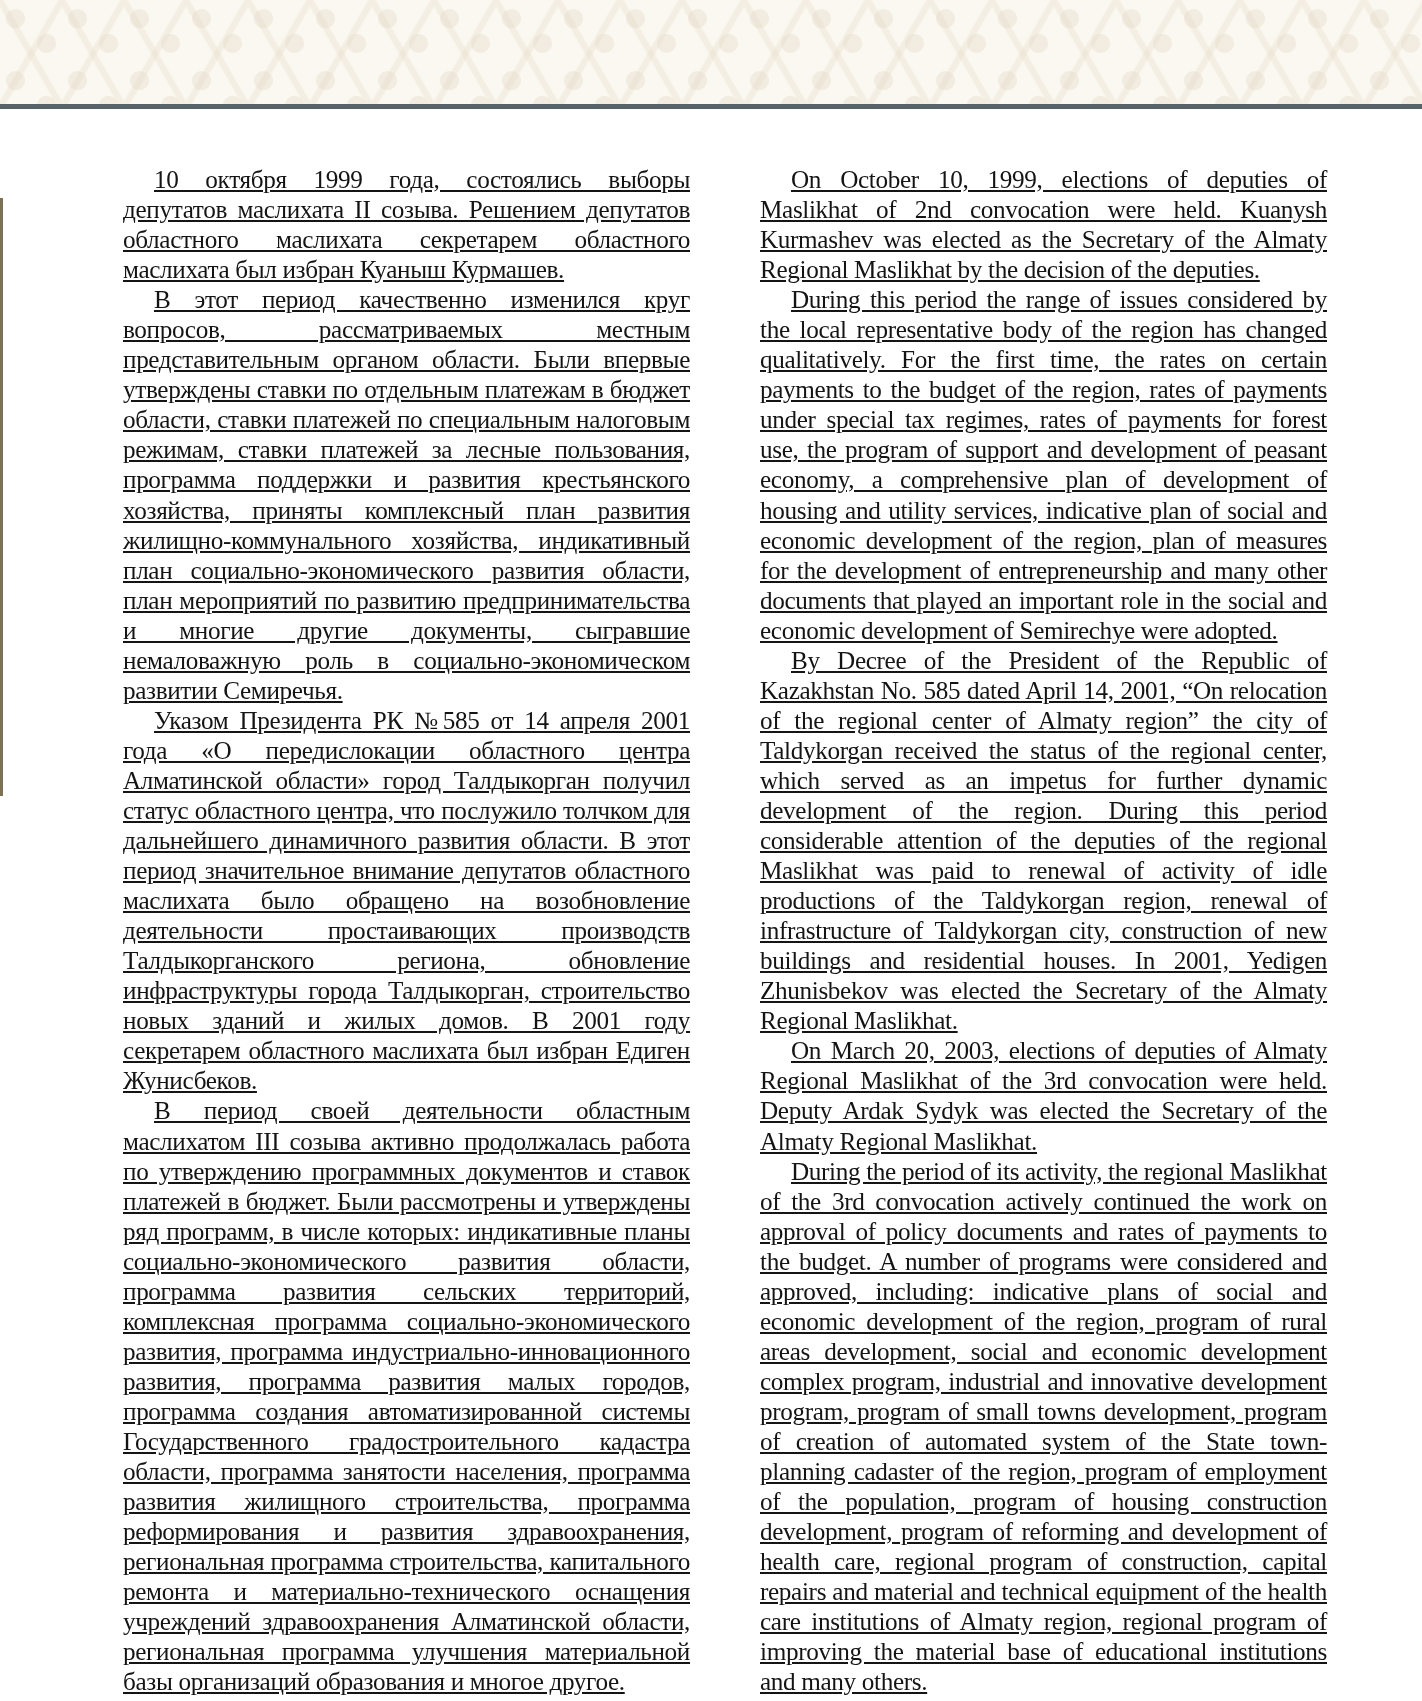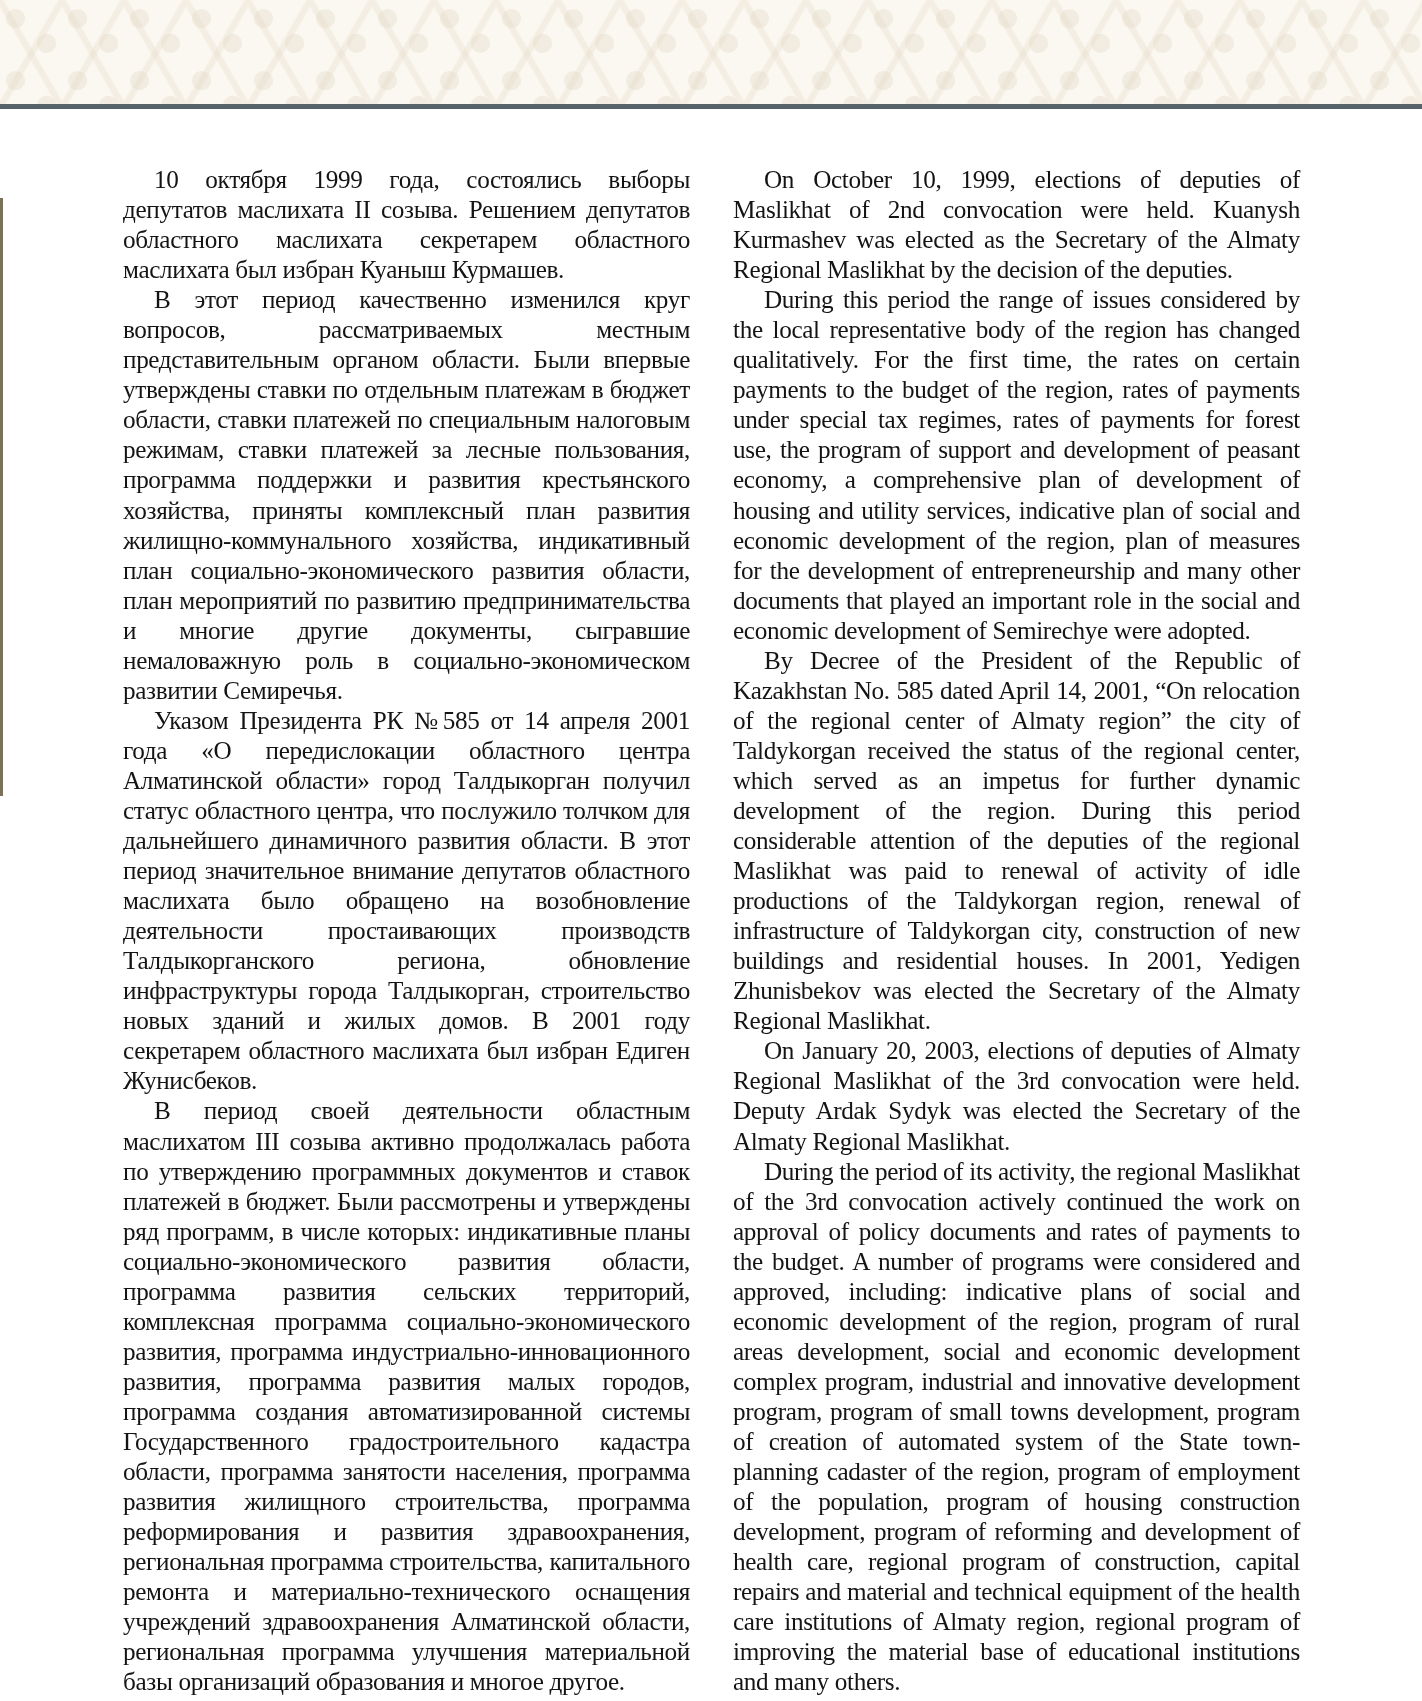--- a/index.html
+++ b/index.html
@@ -21,36 +21,36 @@
     position: absolute; left: 0; top: 104px; width: 1422px; height: 5px; background: #56646a;
   }
   .side-bar {
     position: absolute; left: 0; top: 198px; width: 3px; height: 598px; background: #7d7155;
   }
   .col {
     position: absolute; top: 165px; font-size: 25.2px; line-height: 30.05px;
     text-align: justify; hyphens: manual; letter-spacing: -0.35px;
   }
   .col.ru { left: 123px; width: 567px; }
-  .col.en { left: 733px; width: 567px; }
-  .col p { margin: 0; text-indent: 31px; }
+  .col.en { left: 760px; width: 567px; }
+  .col p { margin: 0; text-indent: 31px; text-decoration: underline; }
 </style>
 </head>
 <body>
 
 <div class="header-band"></div>
 <div class="header-rule"></div>
 <div class="side-bar"></div>
 
 <div class="col ru" lang="ru">
   <p>10 октября 1999 года, состоялись выборы депутатов маслихата II созыва. Решением депутатов областного маслихата секретарем областного маслихата был избран Куаныш Курмашев.</p>
   <p>В этот период качественно изменился круг вопросов, рассматриваемых местным представительным органом области. Были впервые утверждены ставки по отдельным платежам в бюджет области, ставки платежей по специальным налоговым режимам, ставки платежей за лесные пользования, программа поддержки и развития крестьянского хозяйства, приняты комплексный план развития жилищно-коммунального хозяйства, индикативный план социально-экономического развития области, план мероприятий по развитию предпринимательства и многие другие документы, сыгравшие немаловажную роль в социально-экономическом развитии Семиречья.</p>
   <p>Указом Президента РК №585 от 14 апреля 2001 года «О передислокации областного центра Алматинской области» город Талдыкорган получил статус областного центра, что послужило толчком для дальнейшего динамичного развития области. В этот период значительное внимание депутатов областного маслихата было обращено на возобновление деятельности простаивающих производств Талдыкорганского региона, обновление инфраструктуры города Талдыкорган, строительство новых зданий и жилых домов. В 2001 году секретарем областного маслихата был избран Едиген Жунисбеков.</p>
   <p>В период своей деятельности областным маслихатом III созыва активно продолжалась работа по утверждению программных документов и ставок платежей в бюджет. Были рассмотрены и утверждены ряд программ, в числе которых: индикативные планы социально-экономического развития области, программа развития сельских территорий, комплексная программа социально-экономического развития, программа индустриально-инновационного развития, программа развития малых городов, программа создания автоматизированной системы Государственного градостроительного кадастра области, программа занятости населения, программа развития жилищного строительства, программа реформирования и развития здравоохранения, региональная программа строительства, капитального ремонта и материально-технического оснащения учреждений здравоохранения Алматинской области, региональная программа улучшения материальной базы организаций образования и многое другое.</p>
 </div>
 
 <div class="col en" lang="en">
   <p>On October 10, 1999, elections of deputies of Maslikhat of 2nd convocation were held. Kuanysh Kurmashev was elected as the Secretary of the Almaty Regional Maslikhat by the decision of the deputies.</p>
   <p>During this period the range of issues considered by the local representative body of the region has changed qualitatively. For the first time, the rates on certain payments to the budget of the region, rates of payments under special tax regimes, rates of payments for forest use, the program of support and development of peasant economy, a comprehensive plan of development of housing and utility services, indicative plan of social and economic development of the region, plan of measures for the development of entrepreneurship and many other documents that played an important role in the social and economic development of Semirechye were adopted.</p>
   <p>By Decree of the President of the Republic of Kazakhstan No. 585 dated April 14, 2001, “On relocation of the regional center of Almaty region” the city of Taldykorgan received the status of the regional center, which served as an impetus for further dynamic development of the region. During this period considerable attention of the deputies of the regional Maslikhat was paid to renewal of activity of idle productions of the Taldykorgan region, renewal of infrastructure of Taldykorgan city, construction of new buildings and residential houses. In 2001, Yedigen Zhunisbekov was elected the Secretary of the Almaty Regional Maslikhat.</p>
-  <p>On January 20, 2003, elections of deputies of Almaty Regional Maslikhat of the 3rd convocation were held. Deputy Ardak Sydyk was elected the Secretary of the Almaty Regional Maslikhat.</p>
+  <p>On March 20, 2003, elections of deputies of Almaty Regional Maslikhat of the 3rd convocation were held. Deputy Ardak Sydyk was elected the Secretary of the Almaty Regional Maslikhat.</p>
   <p>During the period of its activity, the regional Maslikhat of the 3rd convocation actively continued the work on approval of policy documents and rates of payments to the budget. A number of programs were considered and approved, including: indicative plans of social and economic development of the region, program of rural areas development, social and economic development complex program, industrial and innovative development program, program of small towns development, program of creation of automated system of the State town-planning cadaster of the region, program of employment of the population, program of housing construction development, program of reforming and development of health care, regional program of construction, capital repairs and material and technical equipment of the health care institutions of Almaty region, regional program of improving the material base of educational institutions and many others.</p>
 </div>
 
 </body></html>

